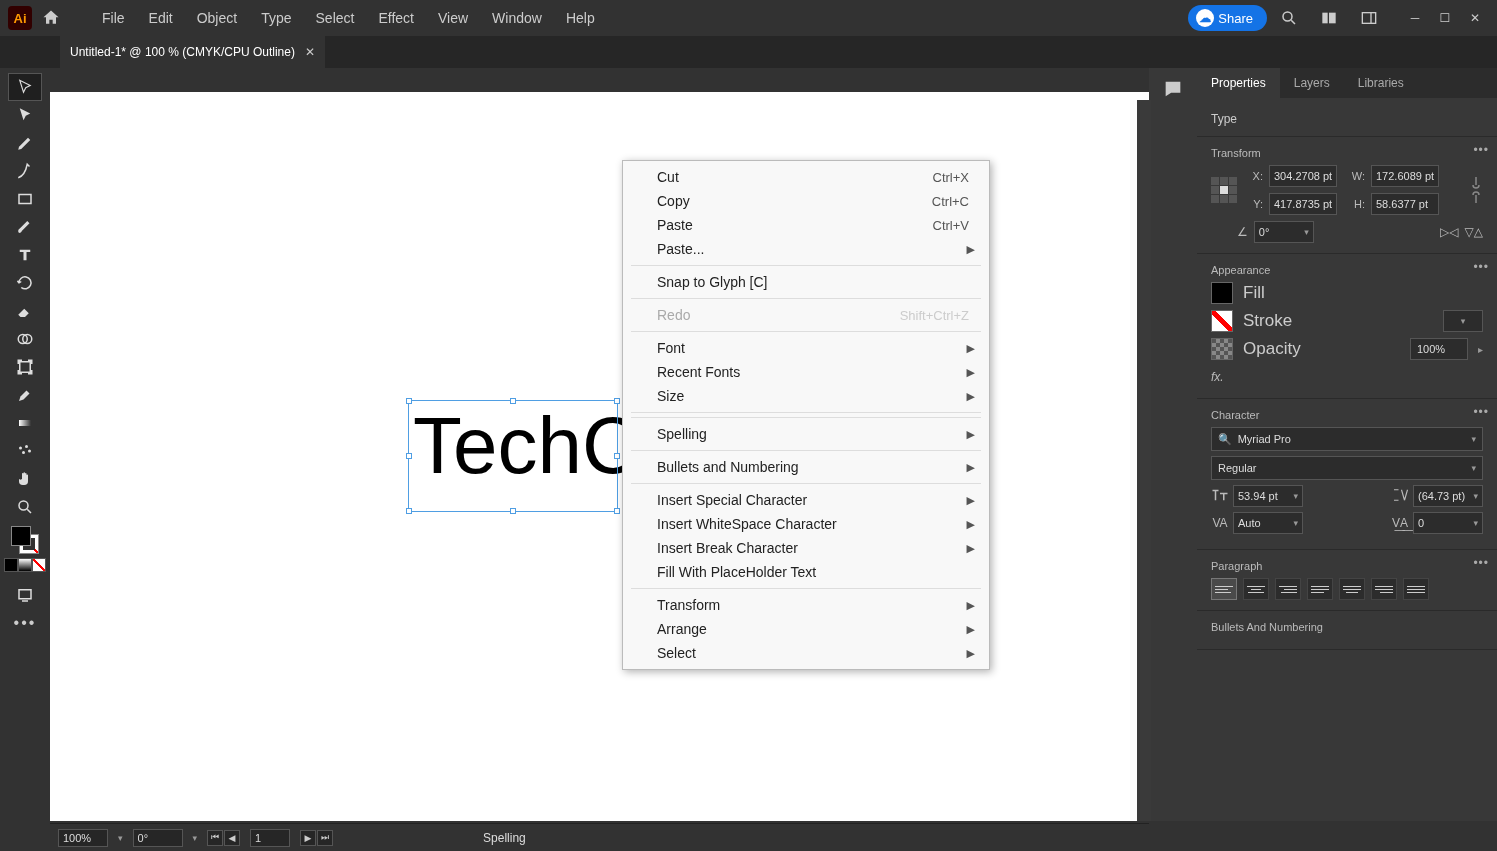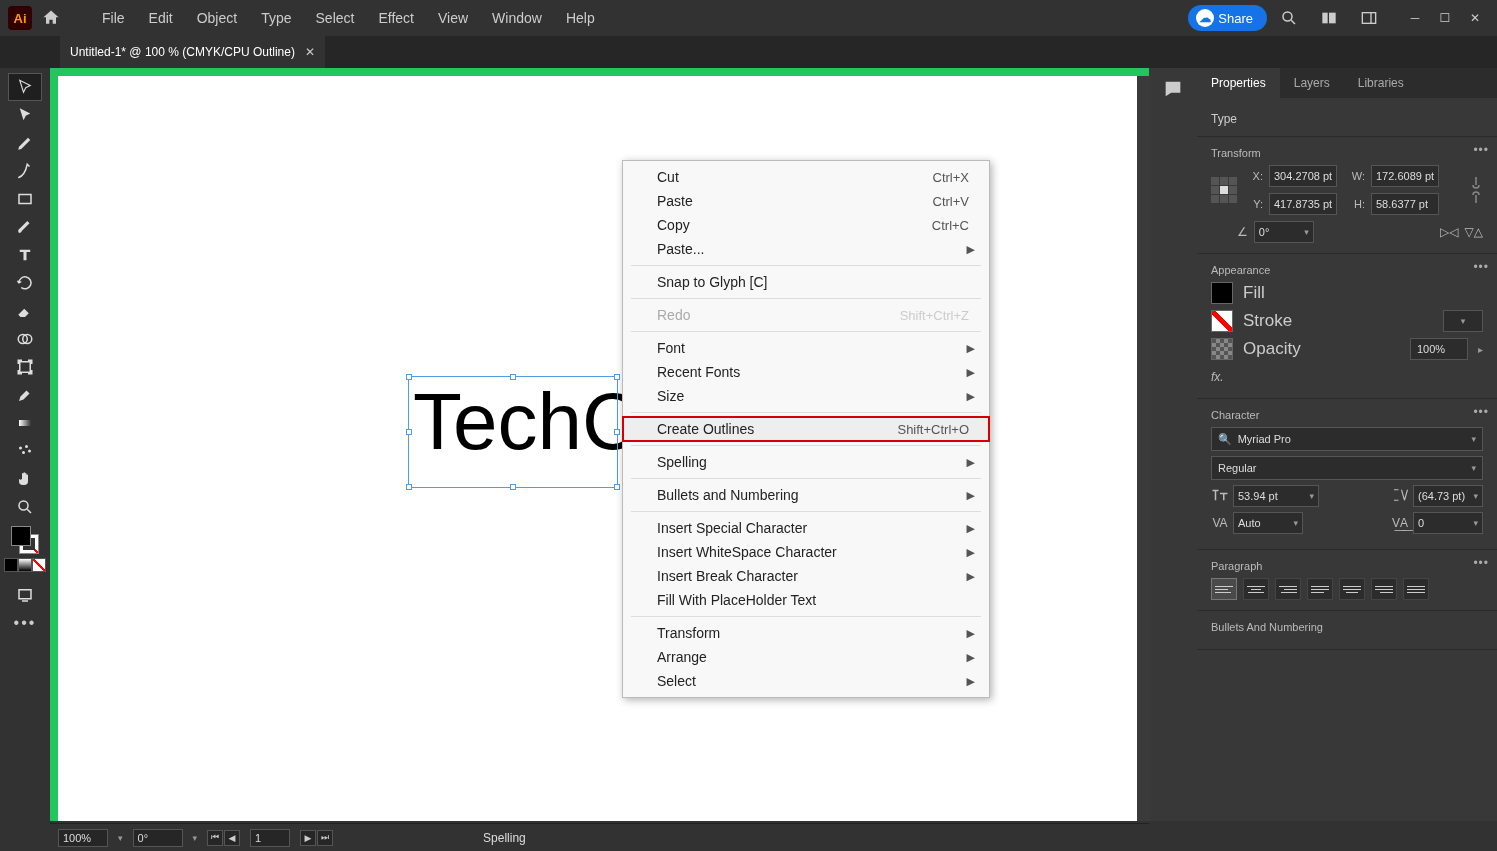--- a/index.html
+++ b/index.html
@@ -32,21 +32,21 @@
 .tool svg { width: 18px; height: 18px; }
 .swatch-box { width:28px; height:28px; position:relative; margin-top:4px; }
 .fill-sw { width:20px; height:20px; background:#000; border:1px solid #888; position:absolute; top:0; left:0; }
 .stroke-sw { width:20px; height:20px; background:#fff; border:1px solid #888; position:absolute; bottom:0; right:0; }
 .stroke-sw::after { content:''; position:absolute; top:3px; left:3px; right:3px; bottom:3px; background:#323232; }
 .red-slash { position:absolute; top:0; left:0; width:100%; height:100%; background: linear-gradient(to top right, transparent 45%, red 45%, red 55%, transparent 55%); }
 .mini-sw-row { display:flex; gap:0; margin-top:2px;}
 .mini-sw { width:14px; height:14px; border:1px solid #555; }
 
 
-.canvas-wrap { flex:1; background:#22c55e; position:relative; display:flex; flex-direction:column; }
+.canvas-wrap { flex:1; background:#ffffff; position:relative; display:flex; flex-direction:column;margin-top:24px; }
 .canvas-scroll { flex:1; background:#fff; margin: 8px 10px 0 8px; position:relative; overflow:hidden; }
 .selected-text { position:absolute; left: 355px; top: 300px; font-size: 80px; color:#000; font-weight:400; font-family: "Myriad Pro", "Segoe UI", sans-serif; }
 .selection-bounds { position:absolute; left:350px; top:300px; width:210px; height:112px; border:1px solid #4f9ee3; }
 .sel-handle { position:absolute; width:6px; height:6px; background:#fff; border:1px solid #4f9ee3; }
 .sel-handle.tl{top:-3px;left:-3px} .sel-handle.tm{top:-3px;left:calc(50% - 3px)} .sel-handle.tr{top:-3px;right:-3px}
 .sel-handle.ml{top:calc(50% - 3px);left:-3px} .sel-handle.mr{top:calc(50% - 3px);right:-3px}
 .sel-handle.bl{bottom:-3px;left:-3px} .sel-handle.bm{bottom:-3px;left:calc(50% - 3px)} .sel-handle.br{bottom:-3px;right:-3px}
 .vscroll { position:absolute; right:-2px; top:8px; width:14px; bottom:0; background:#3a3a3a; }
 
 
@@ -411,21 +411,21 @@
               <span class="dd-caret">▾</span>
           </div>
         </div>
         <div class="char-row">
           <div class="char-field">
             <span class="char-icon">
               <svg width="18" height="14" viewBox="0 0 24 18" fill="#bbb">
                   <path d="M2 2h8v2H7v12H5V4H2zM12 6h10v2h-4v8h-2V8h-4z"></path>
                 </svg>
             </span>
-            <div class="dd" style="width:86px">
+            <div class="dd" style="width:70px">
                 <span>53.94 pt</span>
                 <span class="dd-caret">▾</span>
               </div>
           </div>
           <div class="char-field" style="margin-left:auto">
             <span class="char-icon">
               <svg width="18" height="16" viewBox="0 0 24 20" fill="none" stroke="#bbb" stroke-width="1.5">
                   <path d="M4 3h6M4 17h6M14 3l4 14M22 3l-4 14"></path>
                 </svg>
             </span>
@@ -502,26 +502,26 @@
     </div>
   </div>
 </div>
 
 <div class="ctx-menu" id="ctx-menu">
     <div class="ctx-row">
       <span class="ctx-label">Cut</span>
       <span class="ctx-short">Ctrl+X</span>
     </div>
     <div class="ctx-row">
+      <span class="ctx-label">Copy</span>
+      <span class="ctx-short">Ctrl+C</span>
+    </div>
+    <div class="ctx-row">
       <span class="ctx-label">Paste</span>
       <span class="ctx-short">Ctrl+V</span>
-    </div>
-    <div class="ctx-row">
-      <span class="ctx-label">Copy</span>
-      <span class="ctx-short">Ctrl+C</span>
     </div>
     <div class="ctx-row">
       <span class="ctx-label">Paste...</span>
       <span class="ctx-arrow">▶</span>
     </div>
     <div class="ctx-sep"></div>
     <div class="ctx-row">
       <span class="ctx-label">Snap to Glyph [C]</span>
     </div>
     <div class="ctx-sep"></div>
@@ -536,24 +536,20 @@
     </div>
     <div class="ctx-row">
       <span class="ctx-label">Recent Fonts</span>
       <span class="ctx-arrow">▶</span>
     </div>
     <div class="ctx-row">
       <span class="ctx-label">Size</span>
       <span class="ctx-arrow">▶</span>
     </div>
     <div class="ctx-sep"></div>
-    <div class="ctx-row highlighted">
-      <span class="ctx-label">Create Outlines</span>
-      <span class="ctx-short">Shift+Ctrl+O</span>
-    </div>
     <div class="ctx-sep"></div>
     <div class="ctx-row">
       <span class="ctx-label">Spelling</span>
       <span class="ctx-arrow">▶</span>
     </div>
     <div class="ctx-sep"></div>
     <div class="ctx-row">
       <span class="ctx-label">Bullets and Numbering</span>
       <span class="ctx-arrow">▶</span>
     </div>

